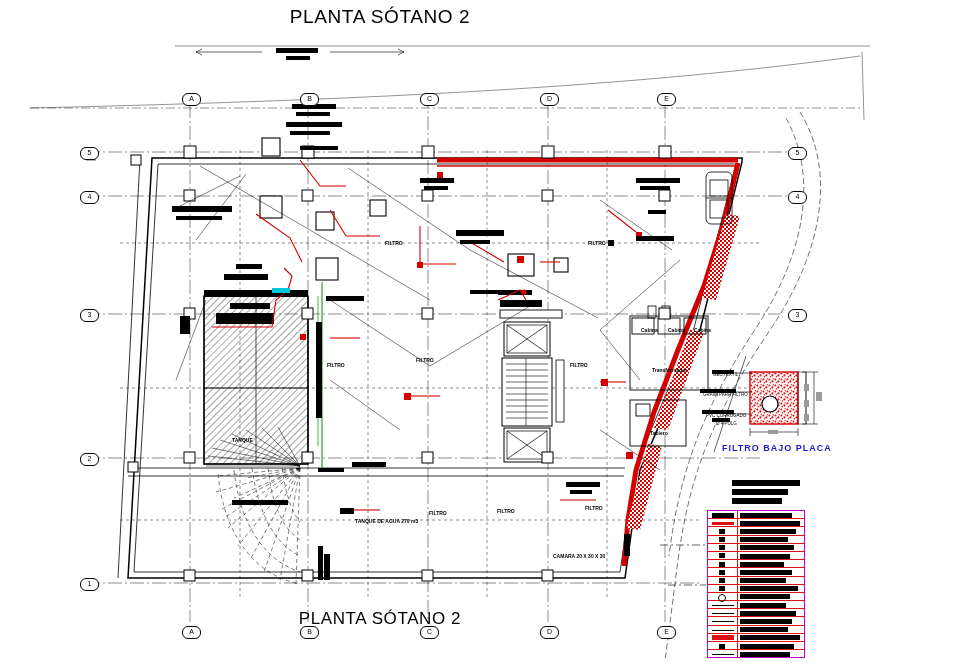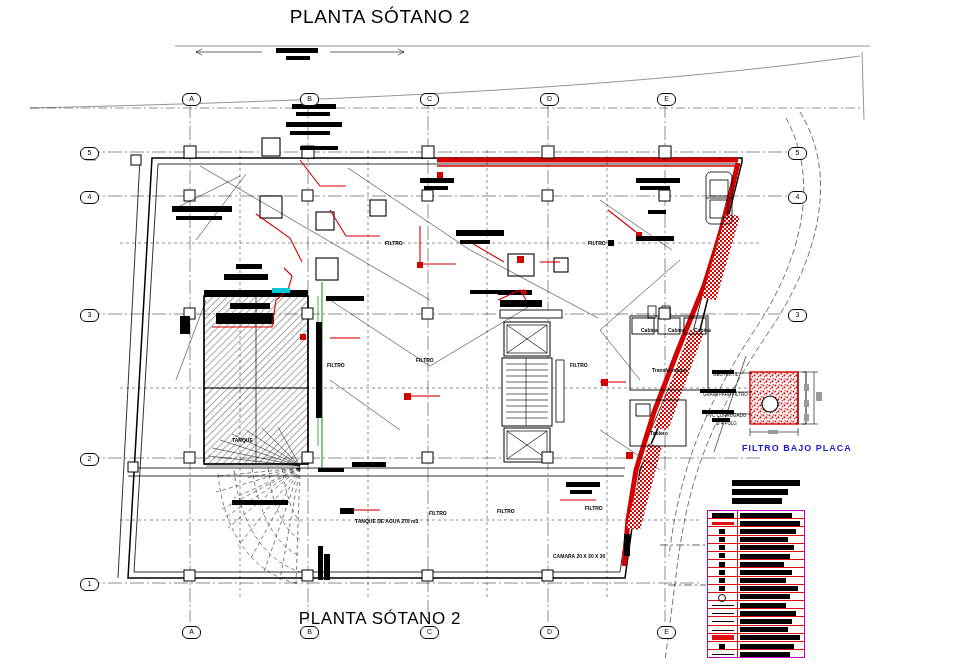--- a/index.html
+++ b/index.html
@@ -17,21 +17,21 @@
   .bub{position:absolute;width:17px;height:11px;border:1px solid #000;
        border-radius:6px;background:#fff;font-size:7px;line-height:9px;
        text-align:center;font-family:"Liberation Sans",sans-serif;}
 
   .txt{position:absolute;font-size:5px;line-height:6px;color:#000;
        white-space:nowrap;font-family:"Liberation Sans",sans-serif;}
   .txt.b{font-weight:bold;}
 
   #filter-caption{position:absolute;left:722px;top:443px;font-size:9px;
        color:#1a1ad0;letter-spacing:1px;font-weight:bold;
-       font-family:"Liberation Sans",sans-serif;white-space:nowrap;margin-left:20px;}
+       font-family:"Liberation Sans",sans-serif;white-space:nowrap;}
 
   #legend{position:absolute;left:707px;top:510px;width:98px;height:148px;
        border:1.4px solid #c000c0;background:#fff;box-sizing:border-box;}
   .lrow{position:relative;height:8.2px;border-bottom:.8px solid #e01010;
         box-sizing:border-box;}
   .lrow:last-child{border-bottom:none;}
   .lsym{position:absolute;left:0;top:0;width:30px;height:100%;
         border-right:.8px solid #e01010;box-sizing:border-box;}
   .ltxt{position:absolute;left:32px;top:1.6px;height:5px;background:#000;}
   .lbar{position:absolute;background:#000;}

